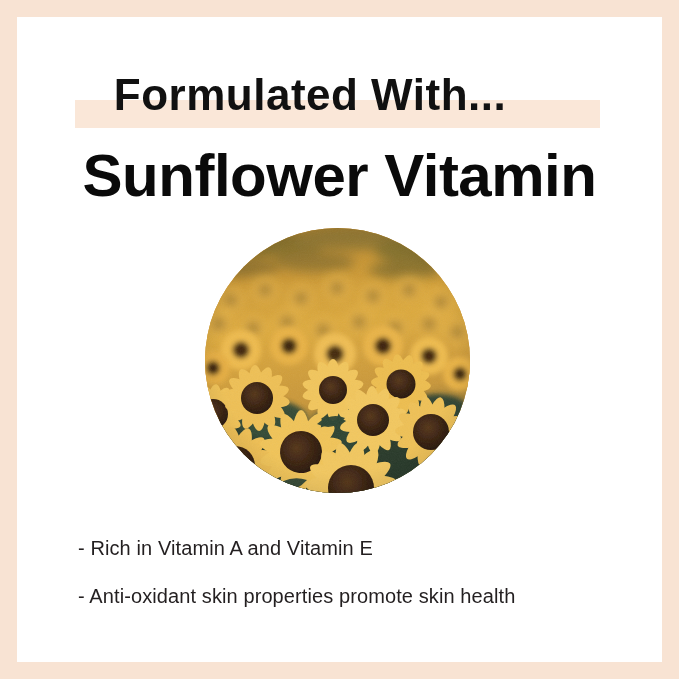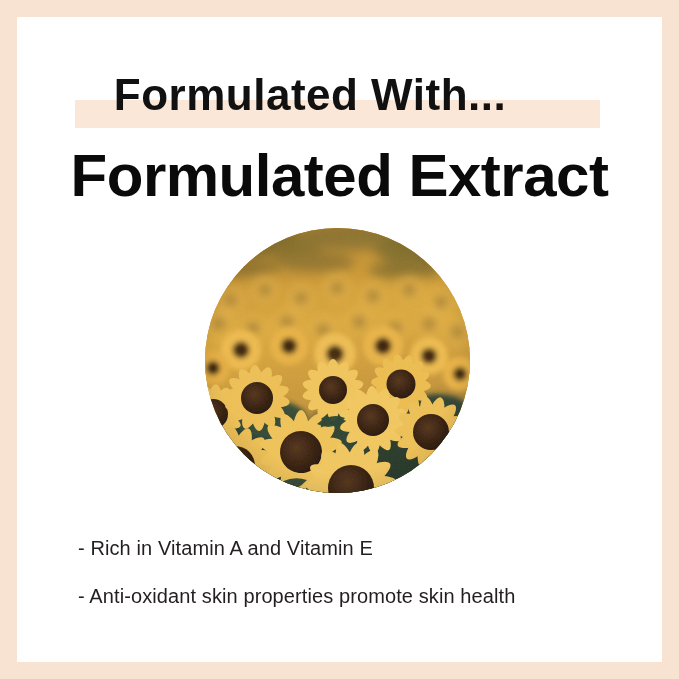--- a/index.html
+++ b/index.html
@@ -109,21 +109,21 @@
 <body>
 
 <div id="page">
   <div id="card">
 
     <div class="eyebrow-wrap">
       <div class="eyebrow-band"></div>
       <div class="eyebrow-text">Formulated With...</div>
     </div>
 
-    <div class="title">Formulated Extract</div>
+    <div class="title">Sunflower Vitamin</div>
 
     <div class="photo-circle">
       <svg viewBox="0 0 265 265" xmlns="http://www.w3.org/2000/svg" aria-hidden="true">
         <defs>
           <linearGradient id="fieldBg" x1="0" y1="0" x2="0.15" y2="1">
             <stop offset="0%" stop-color="#A87A27"></stop>
             <stop offset="18%" stop-color="#C79433"></stop>
             <stop offset="42%" stop-color="#DCA93D"></stop>
             <stop offset="70%" stop-color="#C9973A"></stop>
             <stop offset="100%" stop-color="#3A4A35"></stop>

